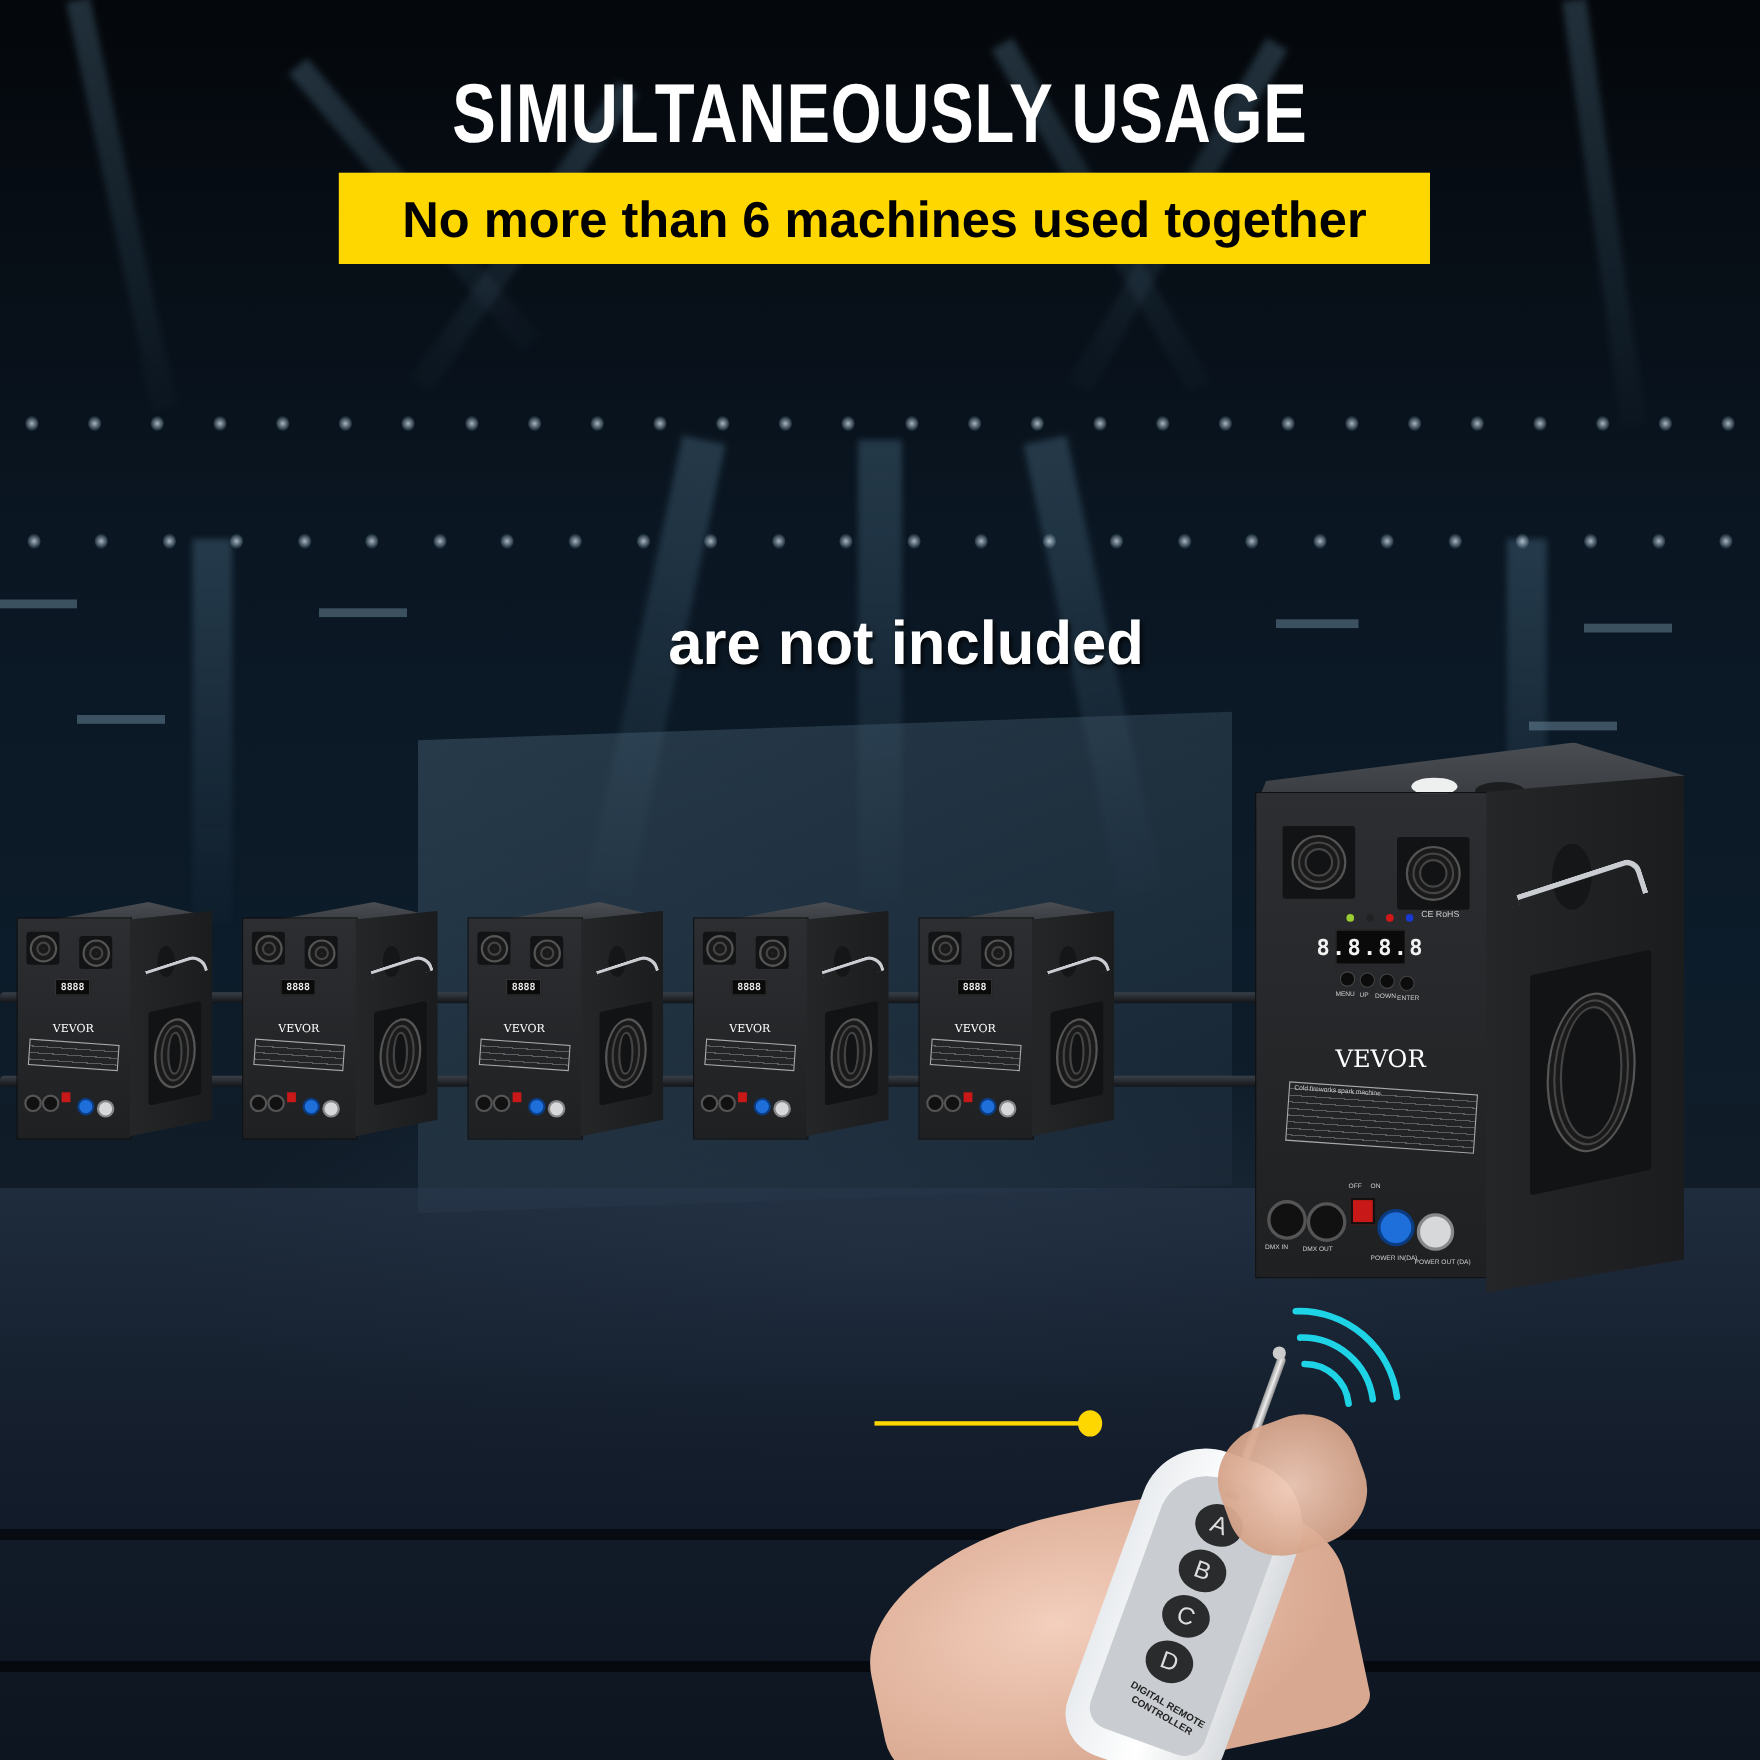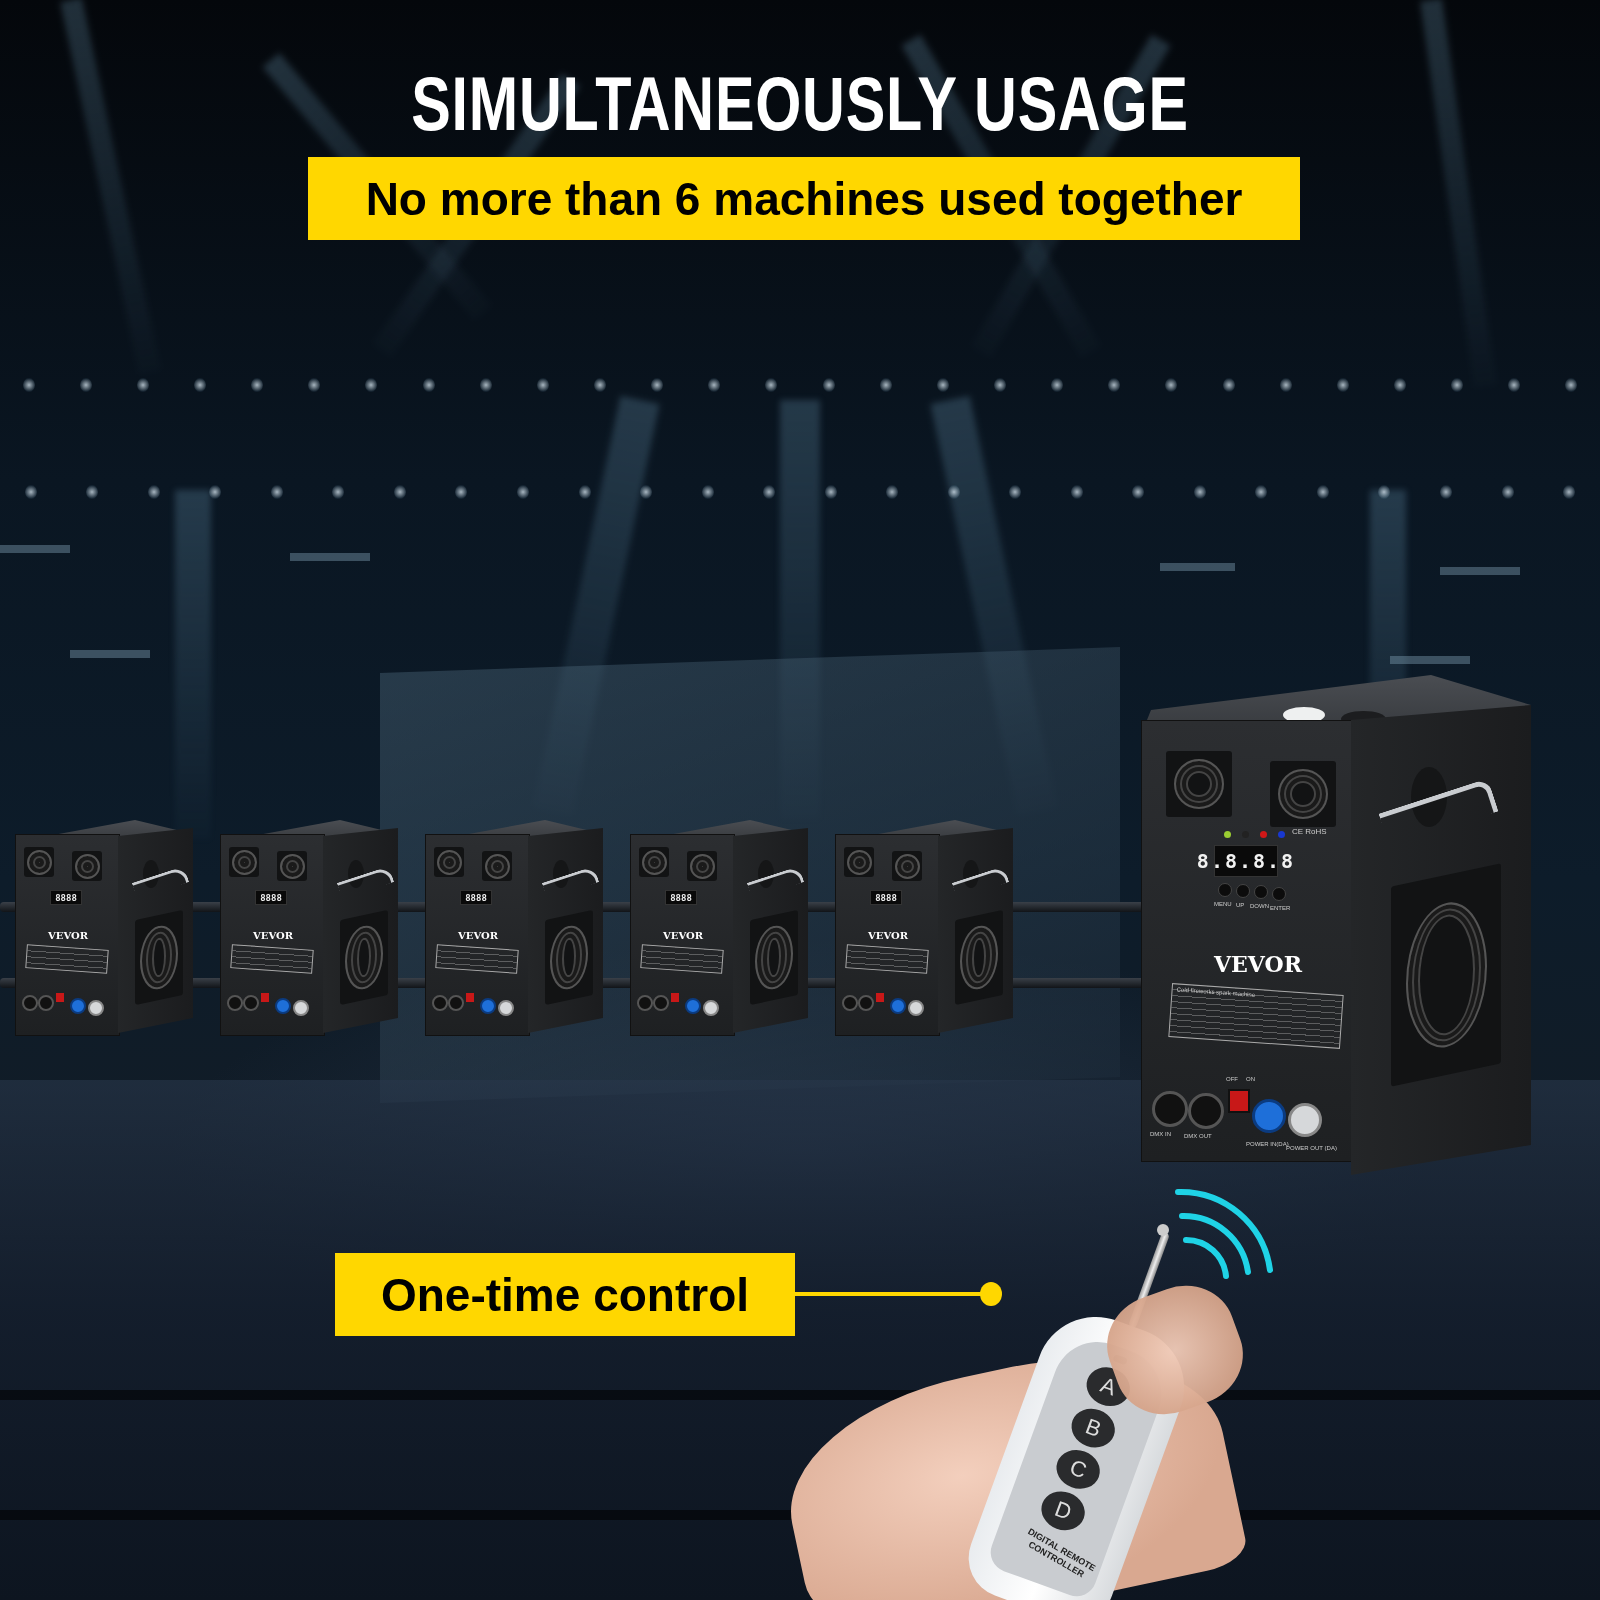--- a/index.html
+++ b/index.html
@@ -28,21 +28,21 @@
   .callout-dot { position:absolute; left:980px; top:1282px; width:22px; height:24px; border-radius:50%; background:#ffd700; }
 
   
   .machine { position:absolute; }
   .m-top { position:absolute; background:linear-gradient(180deg,#4a4d52,#36393d); }
   .m-front { position:absolute; background:linear-gradient(180deg,#2c2e31,#1e2022); border:1px solid #111; }
   .m-side { position:absolute; background:linear-gradient(90deg,#242628,#1b1c1e); }
   .fan { position:absolute; background:#121314; border-radius:3px; display:flex; align-items:center; justify-content:center; }
   .fan::after { content:""; width:70%; height:70%; border-radius:50%; border:2px solid #555; box-shadow: inset 0 0 0 4px #1a1a1a, inset 0 0 0 6px #444, inset 0 0 0 10px #1a1a1a, inset 0 0 0 12px #444; }
   .display { position:absolute; background:#0a0a0a; color:#f2f2f2; font-family:"DejaVu Sans Mono", monospace; font-weight:bold; display:flex; align-items:center; justify-content:center; letter-spacing:2px; border:1px solid #333; }
-  .brand { position:absolute; color:#fff; font-weight:bold; font-family:"DejaVu Serif", serif; }
+  .brand { position:absolute; color:#fff; font-weight:normal; font-family:"DejaVu Serif", serif; }
   .label-plate { position:absolute; border:1px solid #aaa; background:repeating-linear-gradient(180deg, transparent 0 5px, rgba(200,200,200,0.35) 5px 6px); transform:rotate(4deg); }
   .port { position:absolute; border-radius:50%; }
   .handle { position:absolute; border:5px solid #c9ccd0; border-left:none; border-bottom:none; border-radius:0 14px 0 0; transform:rotate(-18deg); }
   .side-disc { position:absolute; border-radius:50%; background:#151617; }
   .led { position:absolute; width:7px; height:7px; border-radius:50%; }
   .btn { position:absolute; width:12px; height:12px; border-radius:50%; background:#0c0c0c; border:1px solid #444; }
   .tiny { position:absolute; color:#ccc; font-size:6px; white-space:nowrap; }
 
   
   .waves { position:absolute; left:1170px; top:1160px; width:110px; height:120px; }
@@ -144,20 +144,21 @@
 
   <div class="cable" style="left:0;top:902px;width:1180px;"></div>
   <div class="cable" style="left:0;top:978px;width:1180px;"></div>
 
   <div class="title">SIMULTANEOUSLY USAGE</div>
   <div class="yellow-box subtitle">
     <span>No more than 6 machines used together</span>
   </div>
 
   <div class="series-note" style="left:300px;top:550px;width:740px;">
+    <div>are not included</div>
   </div>
 
   <div id="small-machines">
       <div class="machine" style="left: 15px; top: 820px; width: 190px; height: 225px;">
       <div class="m-top" style="left:0;top:0;width:170px;height:22px;clip-path:polygon(0 22px,120px 0,170px 12px,170px 22px);"></div>
       <div class="m-front" style="left:0;top:14px;width:103px;height:200px;">
         <div class="fan" style="left:8px;top:12px;width:30px;height:30px;"></div>
         <div class="fan" style="left:56px;top:16px;width:30px;height:30px;"></div>
         <div class="display" style="left:34px;top:55px;width:30px;height:13px;font-size:9px;letter-spacing:0;">8888</div>
         <div class="brand" style="left:32px;top:95px;font-size:10px;">VEVOR</div>
@@ -287,23 +288,20 @@
       <span class="tiny" style="left:144px;top:424px;">POWER OUT (DA)</span>
       <span class="tiny" style="left:84px;top:355px;">OFF</span>
       <span class="tiny" style="left:104px;top:355px;">ON</span>
     </div>
     <div class="m-side" style="left:210px;top:30px;width:180px;height:470px;clip-path:polygon(0 15px,180px 0,180px 440px,0 470px);"></div>
     <div class="side-disc" style="left:270px;top:92px;width:36px;height:60px;"></div>
     <div class="handle" style="left:240px;top:120px;width:110px;height:30px;"></div>
     <div class="fan" style="left:250px;top:200px;width:110px;height:200px;transform:skewY(-12deg);"></div>
   </div>
 
-  <div class="yellow-box callout">
-    <span>One-time control</span>
-  </div>
   <div class="callout-line"></div>
   <div class="callout-dot"></div>
 
   <svg class="waves" viewBox="0 0 110 120">
     <path d="M8 32 A90 90 0 0 1 100 110" fill="none" stroke="#1fd3e6" stroke-width="6" stroke-linecap="round"></path>
     <path d="M12 56 A65 65 0 0 1 78 112" fill="none" stroke="#1fd3e6" stroke-width="6" stroke-linecap="round"></path>
     <path d="M16 80 A40 40 0 0 1 56 116" fill="none" stroke="#1fd3e6" stroke-width="6" stroke-linecap="round"></path>
   </svg>
 
   <div class="antenna"></div>

